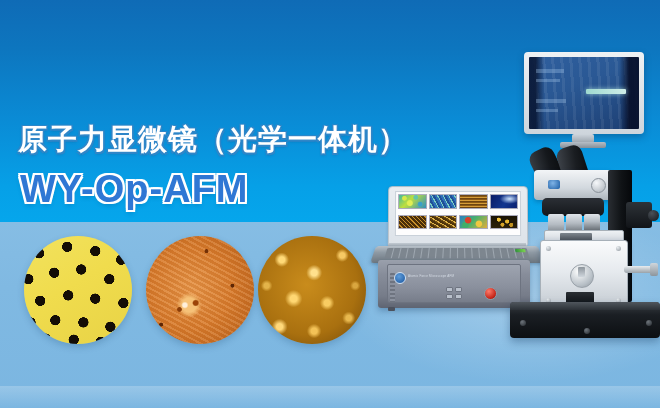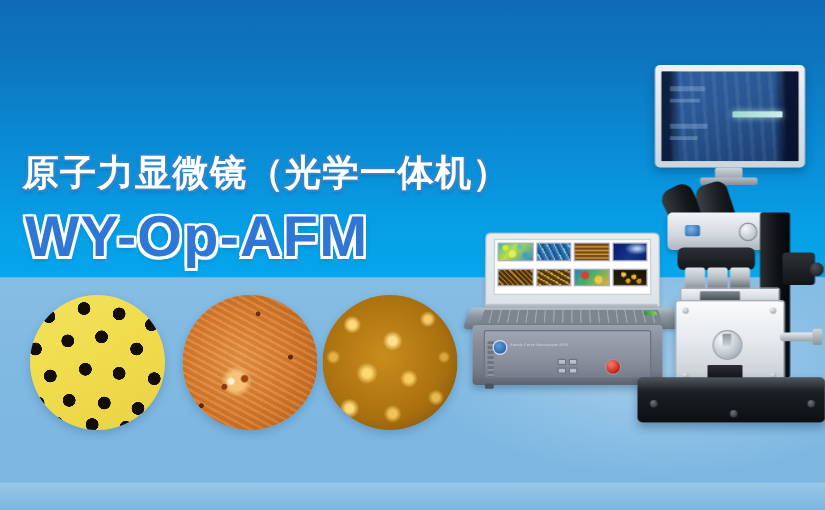--- a/index.html
+++ b/index.html
@@ -30,21 +30,21 @@
     position:absolute;left:18px;top:122px;
     font-size:29px;line-height:34px;font-weight:700;color:#ffffff;
     letter-spacing:1px;white-space:nowrap;
     text-shadow:
       -1.5px -1.5px 0 #2f86c8, 1.5px -1.5px 0 #2f86c8,
       -1.5px  1.5px 0 #2f86c8, 1.5px  1.5px 0 #2f86c8,
        0 2px 3px rgba(10,60,110,.35);
   }
   .title-model{
     position:absolute;left:20px;top:167px;
-    font-size:46px;line-height:44px;font-weight:700;
+    font-size:38px;line-height:44px;font-weight:700;
     color:#2f77d4;letter-spacing:1px;white-space:nowrap;
     text-shadow:
       -2px -2px 0 #ffffff, 2px -2px 0 #ffffff,
       -2px  2px 0 #ffffff, 2px  2px 0 #ffffff,
       -2px  0   0 #ffffff, 2px  0   0 #ffffff,
        0  -2px  0 #ffffff, 0   2px  0 #ffffff,
        0 3px 5px rgba(10,60,110,.3);
   }
   
   .afm-circle{

